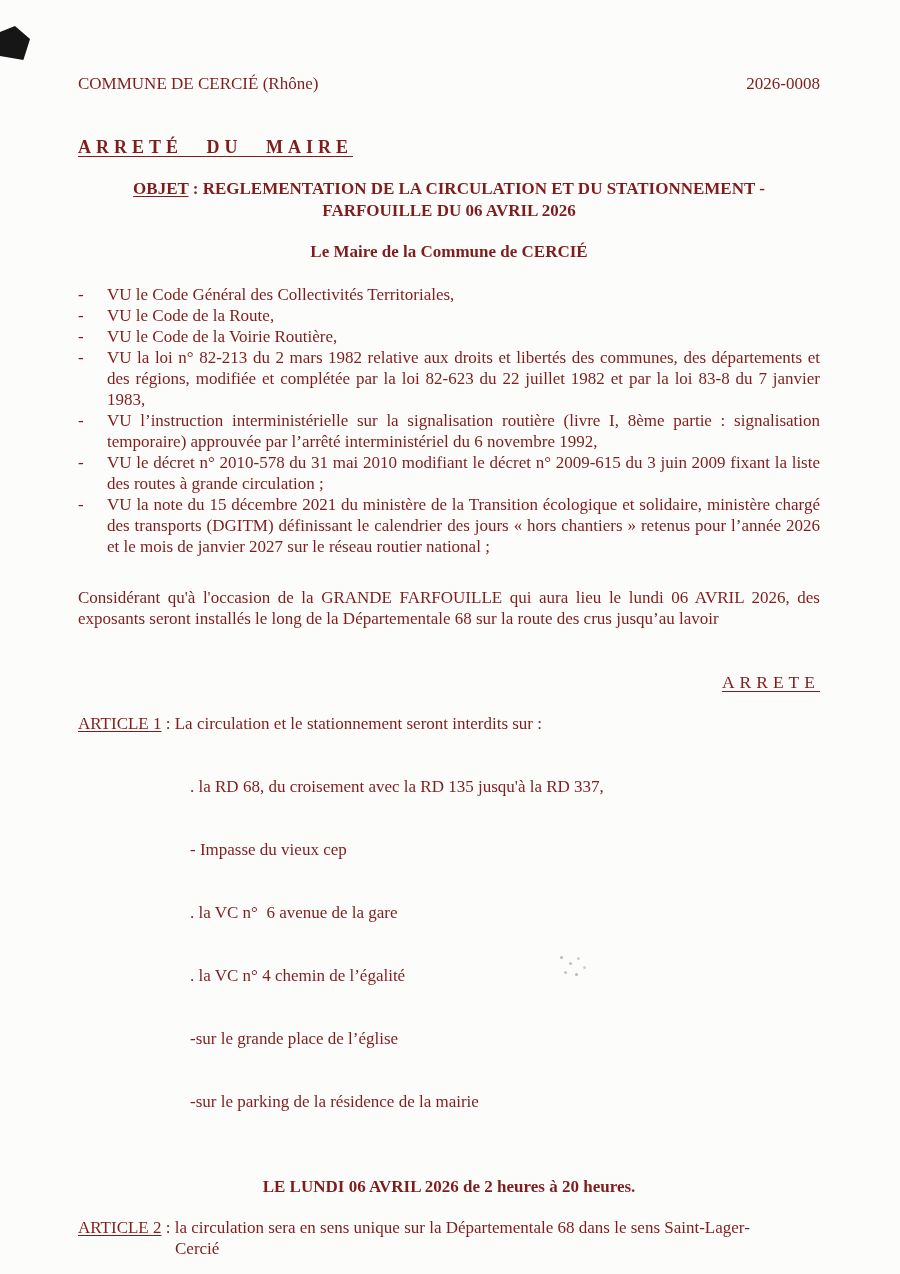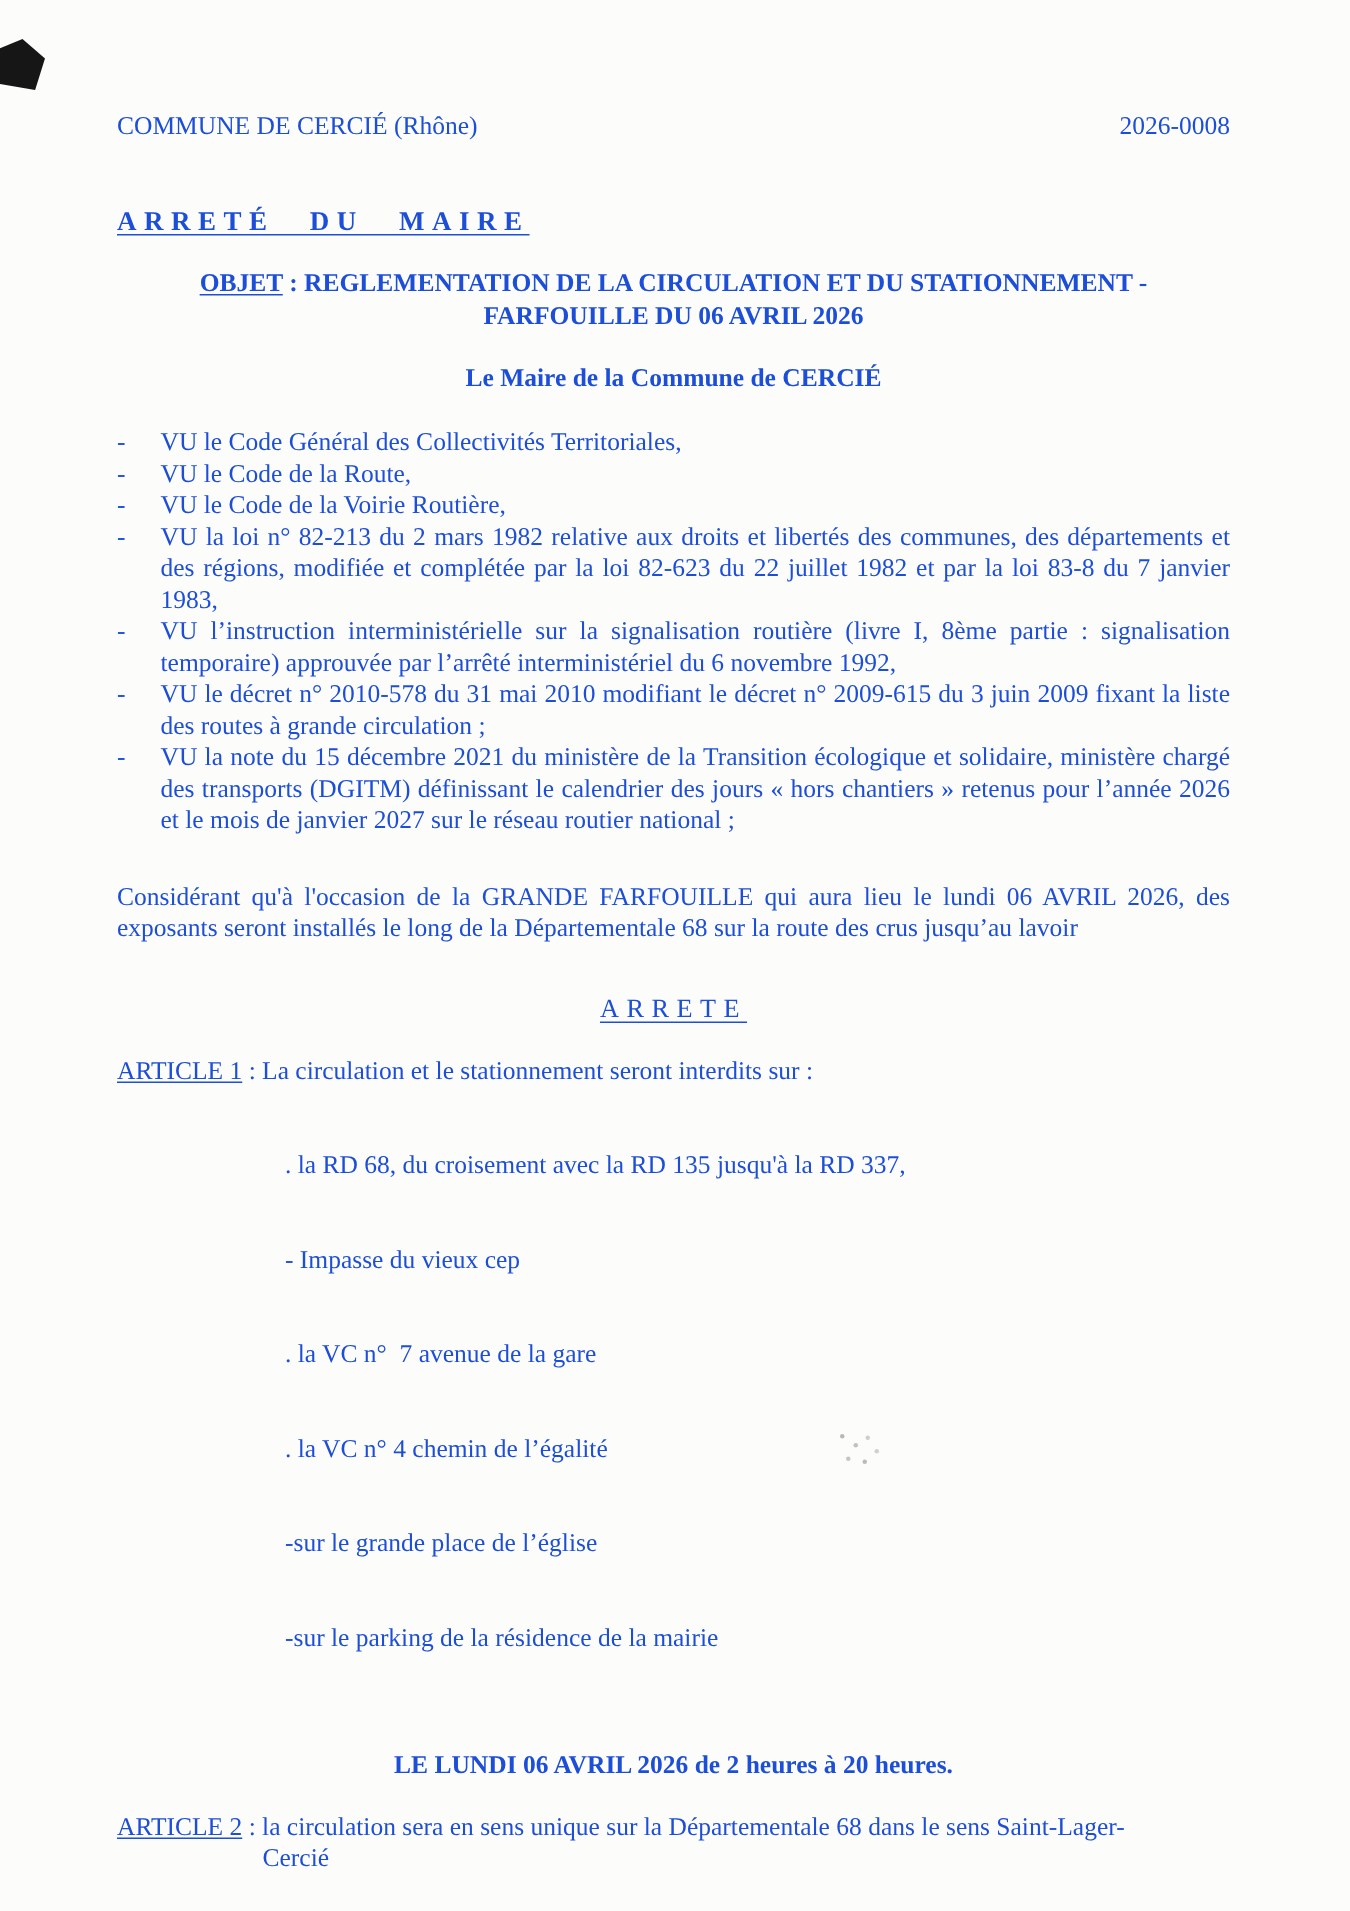--- a/index.html
+++ b/index.html
@@ -2,21 +2,21 @@
 <html><head>
 <meta charset="utf-8">
 <style>
   * { margin:0; padding:0; box-sizing:border-box; }
   html,body { background:#ffffff; }
   .page {
     position:relative;
     width:900px; height:1274px;
     background:#fcfcfb;
     font-family:"Liberation Serif","DejaVu Serif",serif;
-    color:#1d4ed8;
+    color:#7f1d1d;
     font-size:17px; line-height:21px;
     overflow:hidden;
   }
   .content { padding:73px 80px 0 78px; }
 
   .u { text-decoration:underline; text-underline-offset:2px; }
 
   .doc-header { display:flex; justify-content:space-between; align-items:baseline; }
 
   .title {
@@ -35,21 +35,21 @@
   .subtitle { margin-top:19px; text-align:center; font-weight:bold; line-height:22px; }
 
   .vu-list { margin-top:21px; }
   .vu-item { display:flex; }
   .vu-marker { flex:0 0 29px; }
   .vu-text { flex:1; text-align:justify; }
 
   .considerant { margin-top:30px; text-align:justify; }
 
   .arrete {
-    margin-top:32px; text-align:center;
+    margin-top:42px; text-align:right;
     font-size:17.5px; font-weight:normal;
     letter-spacing:5px;
     text-decoration:underline; text-underline-offset:3px;
     line-height:22px;
   }
 
   .article-intro { margin-top:20px; }
 
   .a1-items { margin-left:112px; white-space:pre-wrap; }
 
@@ -125,21 +125,21 @@
     <p class="considerant">Considérant qu'à l'occasion de la GRANDE FARFOUILLE qui aura lieu le lundi 06 AVRIL 2026, des exposants seront installés le long de la Départementale 68 sur la route des crus jusqu’au lavoir</p>
 
     <h2 class="arrete">ARRETE</h2>
 
     <p class="article-intro">
       <span class="u">ARTICLE 1</span><span> : La circulation et le stationnement seront interdits sur :</span>
     </p>
     <div class="a1-items">
       <p>. la RD 68, du croisement avec la RD 135 jusqu'à la RD 337,</p>
       <p>- Impasse du vieux cep</p>
-      <p>. la VC n°  7 avenue de la gare</p>
+      <p>. la VC n°  6 avenue de la gare</p>
       <p>. la VC n° 4 chemin de l’égalité</p>
       <p>-sur le grande place de l’église</p>
       <p>-sur le parking de la résidence de la mairie</p>
     </div>
 
     <p class="date-line">LE LUNDI 06 AVRIL 2026 de 2 heures à 20 heures.</p>
 
     <p class="article2">
       <span class="u">ARTICLE 2</span><span> : la circulation sera en sens unique sur la Départementale 68 dans le sens Saint-Lager-</span><br><span>Cercié</span>
     </p>

